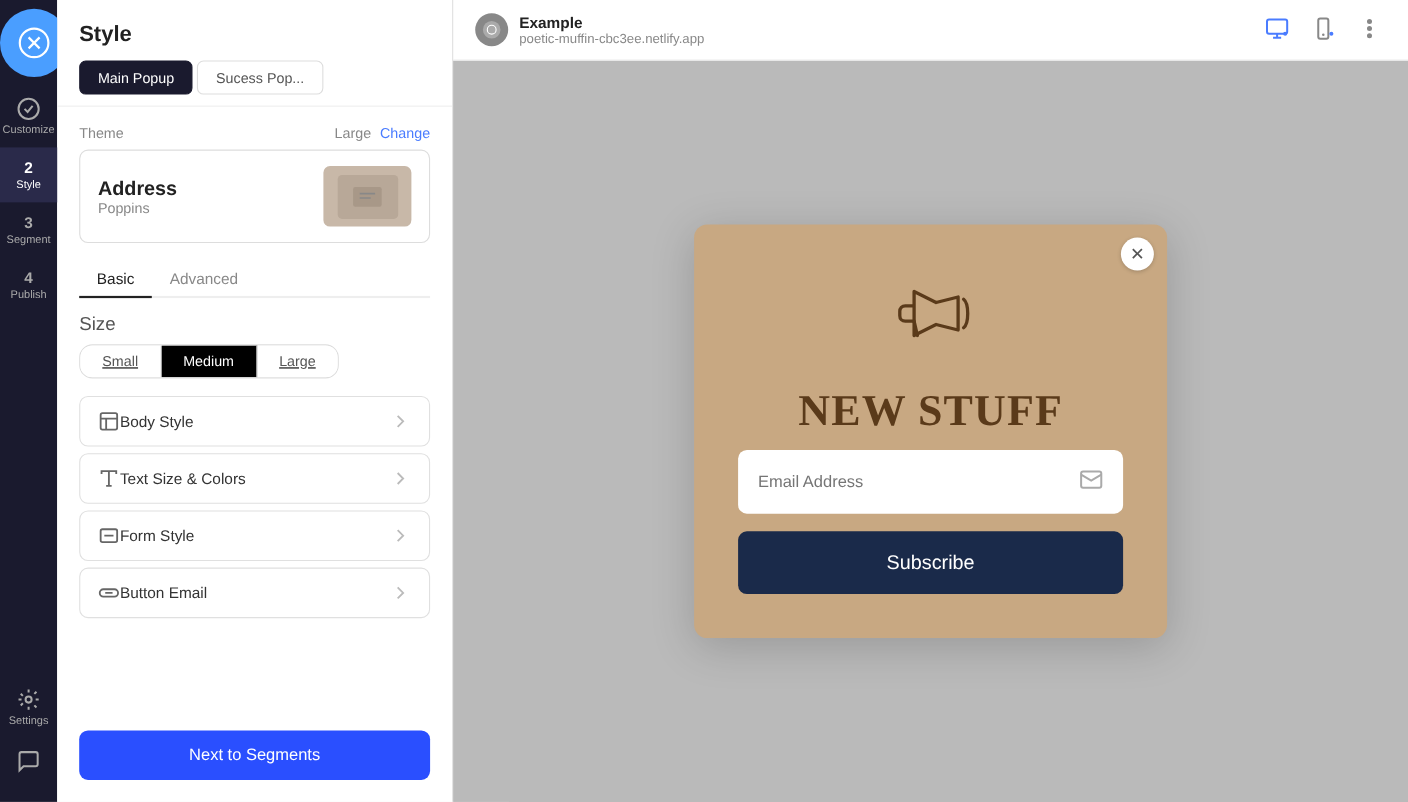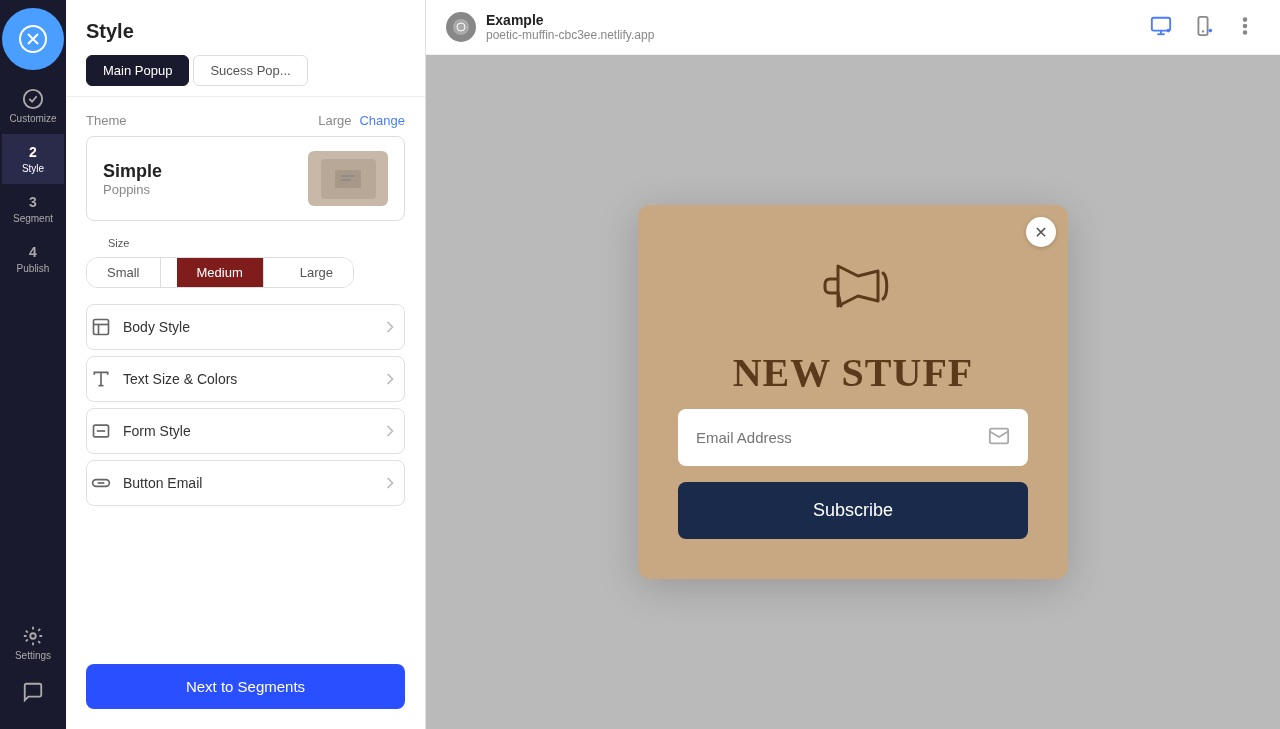--- a/index.html
+++ b/index.html
@@ -1,20 +1,20 @@
 <!DOCTYPE html>
 <html><head>
   <meta charset="utf-8">
   <style>
     * { box-sizing: border-box; margin: 0; padding: 0; }
     body { font-family: -apple-system, BlinkMacSystemFont, 'Segoe UI', sans-serif; background: #f0f0f0; display: flex; width: 1280px; height: 729px; overflow: hidden; }
 
     
     .sidebar-icons {
-      width: 66px;
+      width: 52px;
       background: #1a1a2e;
       display: flex;
       flex-direction: column;
       align-items: center;
       padding-top: 0;
       flex-shrink: 0;
     }
     .sidebar-logo {
       width: 62px;
       height: 62px;
@@ -93,31 +93,31 @@
       display: flex; align-items: center; justify-content: center;
     }
 
     
     .style-tabs { display: flex; gap: 0; border-bottom: 2px solid #eee; margin-bottom: 14px; }
     .style-tab { padding: 8px 16px; font-size: 14px; cursor: pointer; color: #888; border-bottom: 2px solid transparent; margin-bottom: -2px; }
     .style-tab.active { color: #222; border-bottom: 2px solid #222; }
 
     
     .size-section { margin-bottom: 16px; }
-    .size-label { font-size: 11px; color: #555; margin-bottom: 8px; margin-left: 22px; }
-    .size-btns { display: flex; gap: 16px; border: 1px solid #ddd; border-radius: 12px; overflow: hidden; width: fit-content; }
+    .size-label { font-size: 17px; color: #555; margin-bottom: 8px; }
+    .size-btns { display: flex; gap: 0; border: 1px solid #ddd; border-radius: 12px; overflow: hidden; width: fit-content; text-decoration: underline; }
     .size-btn { padding: 7px 20px; font-size: 13px; cursor: pointer; background: #fff; border: none; color: #555; border-right: 1px solid #ddd; }
     .size-btn:last-child { border-right: none; }
-    .size-btn.active { background: #7f1d1d; color: #fff; }
+    .size-btn.active { background: #000000; color: #fff; }
 
     
     .style-list { display: flex; flex-direction: column; gap: 6px; }
     .style-item {
-      border: 1px solid #e0e0e0; border-radius: 8px; padding: 12px 4px;
-      display: flex; align-items: center; gap: 12px; cursor: pointer;
+      border: 1px solid #e0e0e0; border-radius: 8px; padding: 12px 16px;
+      display: flex; align-items: center; gap: 0; cursor: pointer;
       font-size: 14px; color: #333; justify-content: space-between;
     }
     .style-item svg { width: 20px; height: 20px; color: #666; flex-shrink: 0; }
     .style-item span { flex: 1; }
     .style-item .chevron { color: #bbb; }
 
     
     .next-btn {
       margin: 16px 20px 20px 20px;
       background: #2a4fff;
@@ -279,34 +279,38 @@
 
     <div class="section-label">
       <span>Theme</span>
       <div class="theme-actions">
         <span class="theme-action-link">Large</span>
         <span class="theme-action-link blue">Change</span>
       </div>
     </div>
     <div class="theme-card">
       <div class="theme-info">
-        <div class="theme-name">Simple</div>
+        <div class="theme-name">Address</div>
         <div class="theme-sub">Poppins</div>
       </div>
       <div class="theme-preview">
         <div class="theme-preview-inner">
           <svg width="30" height="22" viewBox="0 0 30 22" fill="none">
             <rect x="2" y="2" width="26" height="18" rx="2" fill="#a89888"></rect>
             <line x1="8" y1="8" x2="22" y2="8" stroke="#888" stroke-width="1.5"></line>
             <line x1="8" y1="12" x2="18" y2="12" stroke="#888" stroke-width="1.5"></line>
           </svg>
         </div>
       </div>
     </div>
 
+    <div class="style-tabs">
+      <div class="style-tab active">Basic</div>
+      <div class="style-tab">Advanced</div>
+    </div>
 
     <div class="size-section">
       <div class="size-label">Size</div>
       <div class="size-btns">
         <button class="size-btn">Small</button>
         <button class="size-btn active">Medium</button>
         <button class="size-btn">Large</button>
       </div>
     </div>
 

